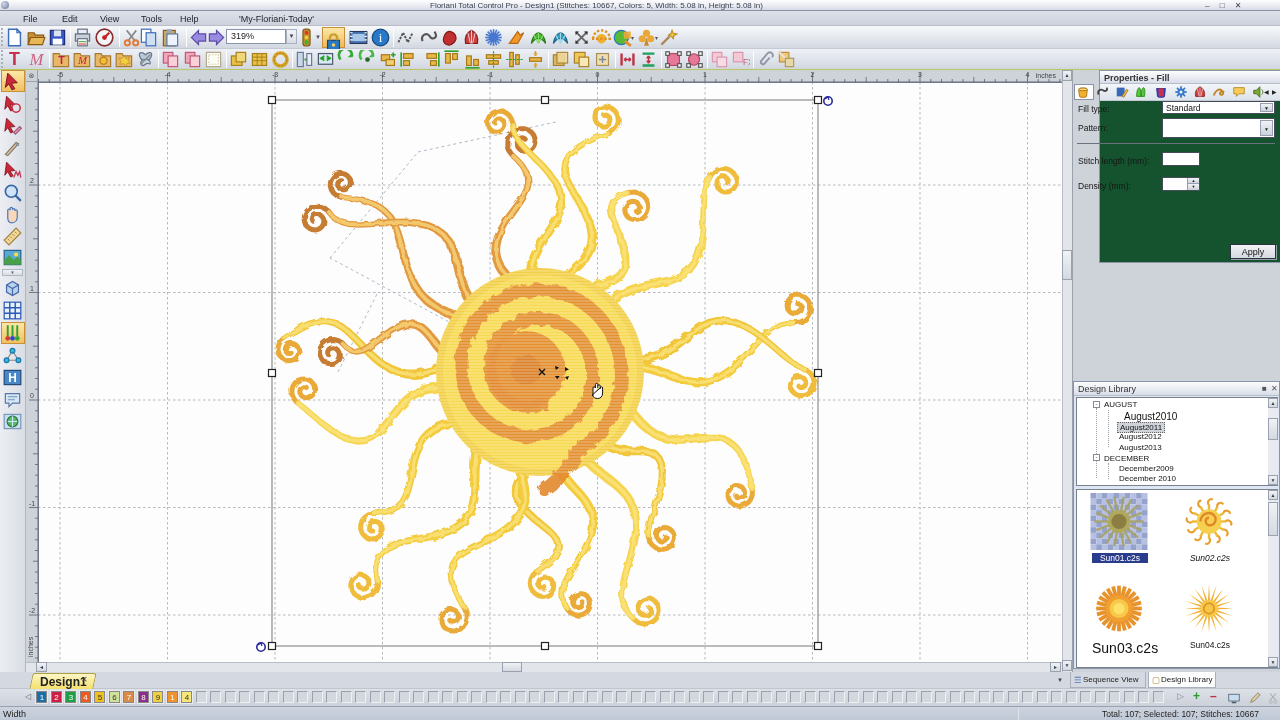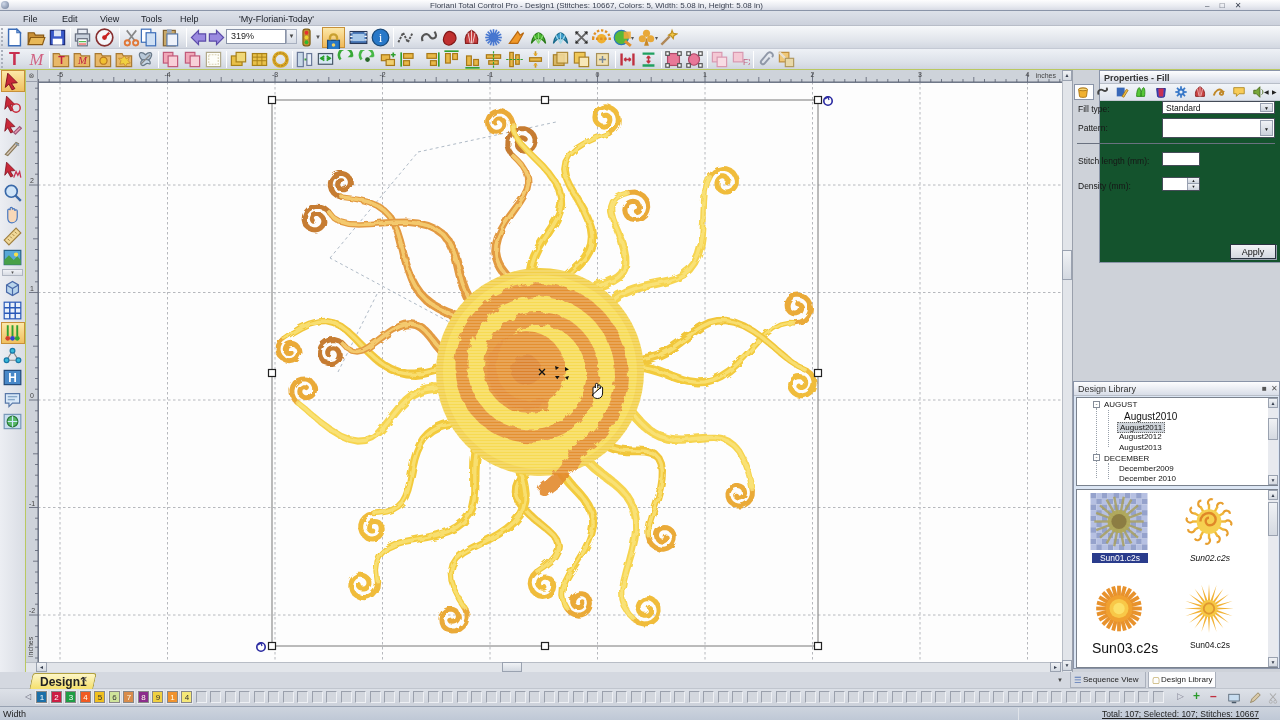--- a/index.html
+++ b/index.html
@@ -1170,14 +1170,14 @@
     <path d="M2 14l2-5 8-8 3 3-8 8z" fill="#d8c8a8" stroke="#887850"></path>
   </svg>
 <svg class="ic" style="left:1267px;top:692px" width="12" height="12" viewBox="0 0 16 16">
     <path d="M4 2l8 9M12 2L4 11" stroke="#aaa" stroke-width="1.4"></path>
     <circle cx="5" cy="13" r="2" fill="none" stroke="#aaa"></circle>
     <circle cx="11" cy="13" r="2" fill="none" stroke="#aaa"></circle>
   </svg>
 <div class="abs" style="left:0;top:706px;width:1280px;height:14px;background:linear-gradient(#cdd4de,#bfc8d6);border-top:1px solid #98a2b2;">
 <div class="abs" style="left:3px;top:2px;font-size:9px;color:#222;">Width</div>
 <div class="abs" style="left:1018px;top:1px;width:1px;height:12px;background:#a8b0be;border-right:1px solid #e0e4ea;"></div>
-<div class="abs" style="left:1102px;top:2px;font-size:8.5px;color:#222;text-decoration:underline;">Total: 107; Selected: 107; Stitches: 10667</div>
+<div class="abs" style="left:1102px;top:2px;font-size:8.5px;color:#222;">Total: 107; Selected: 107; Stitches: 10667</div>
 
 </div>
 </body></html>

